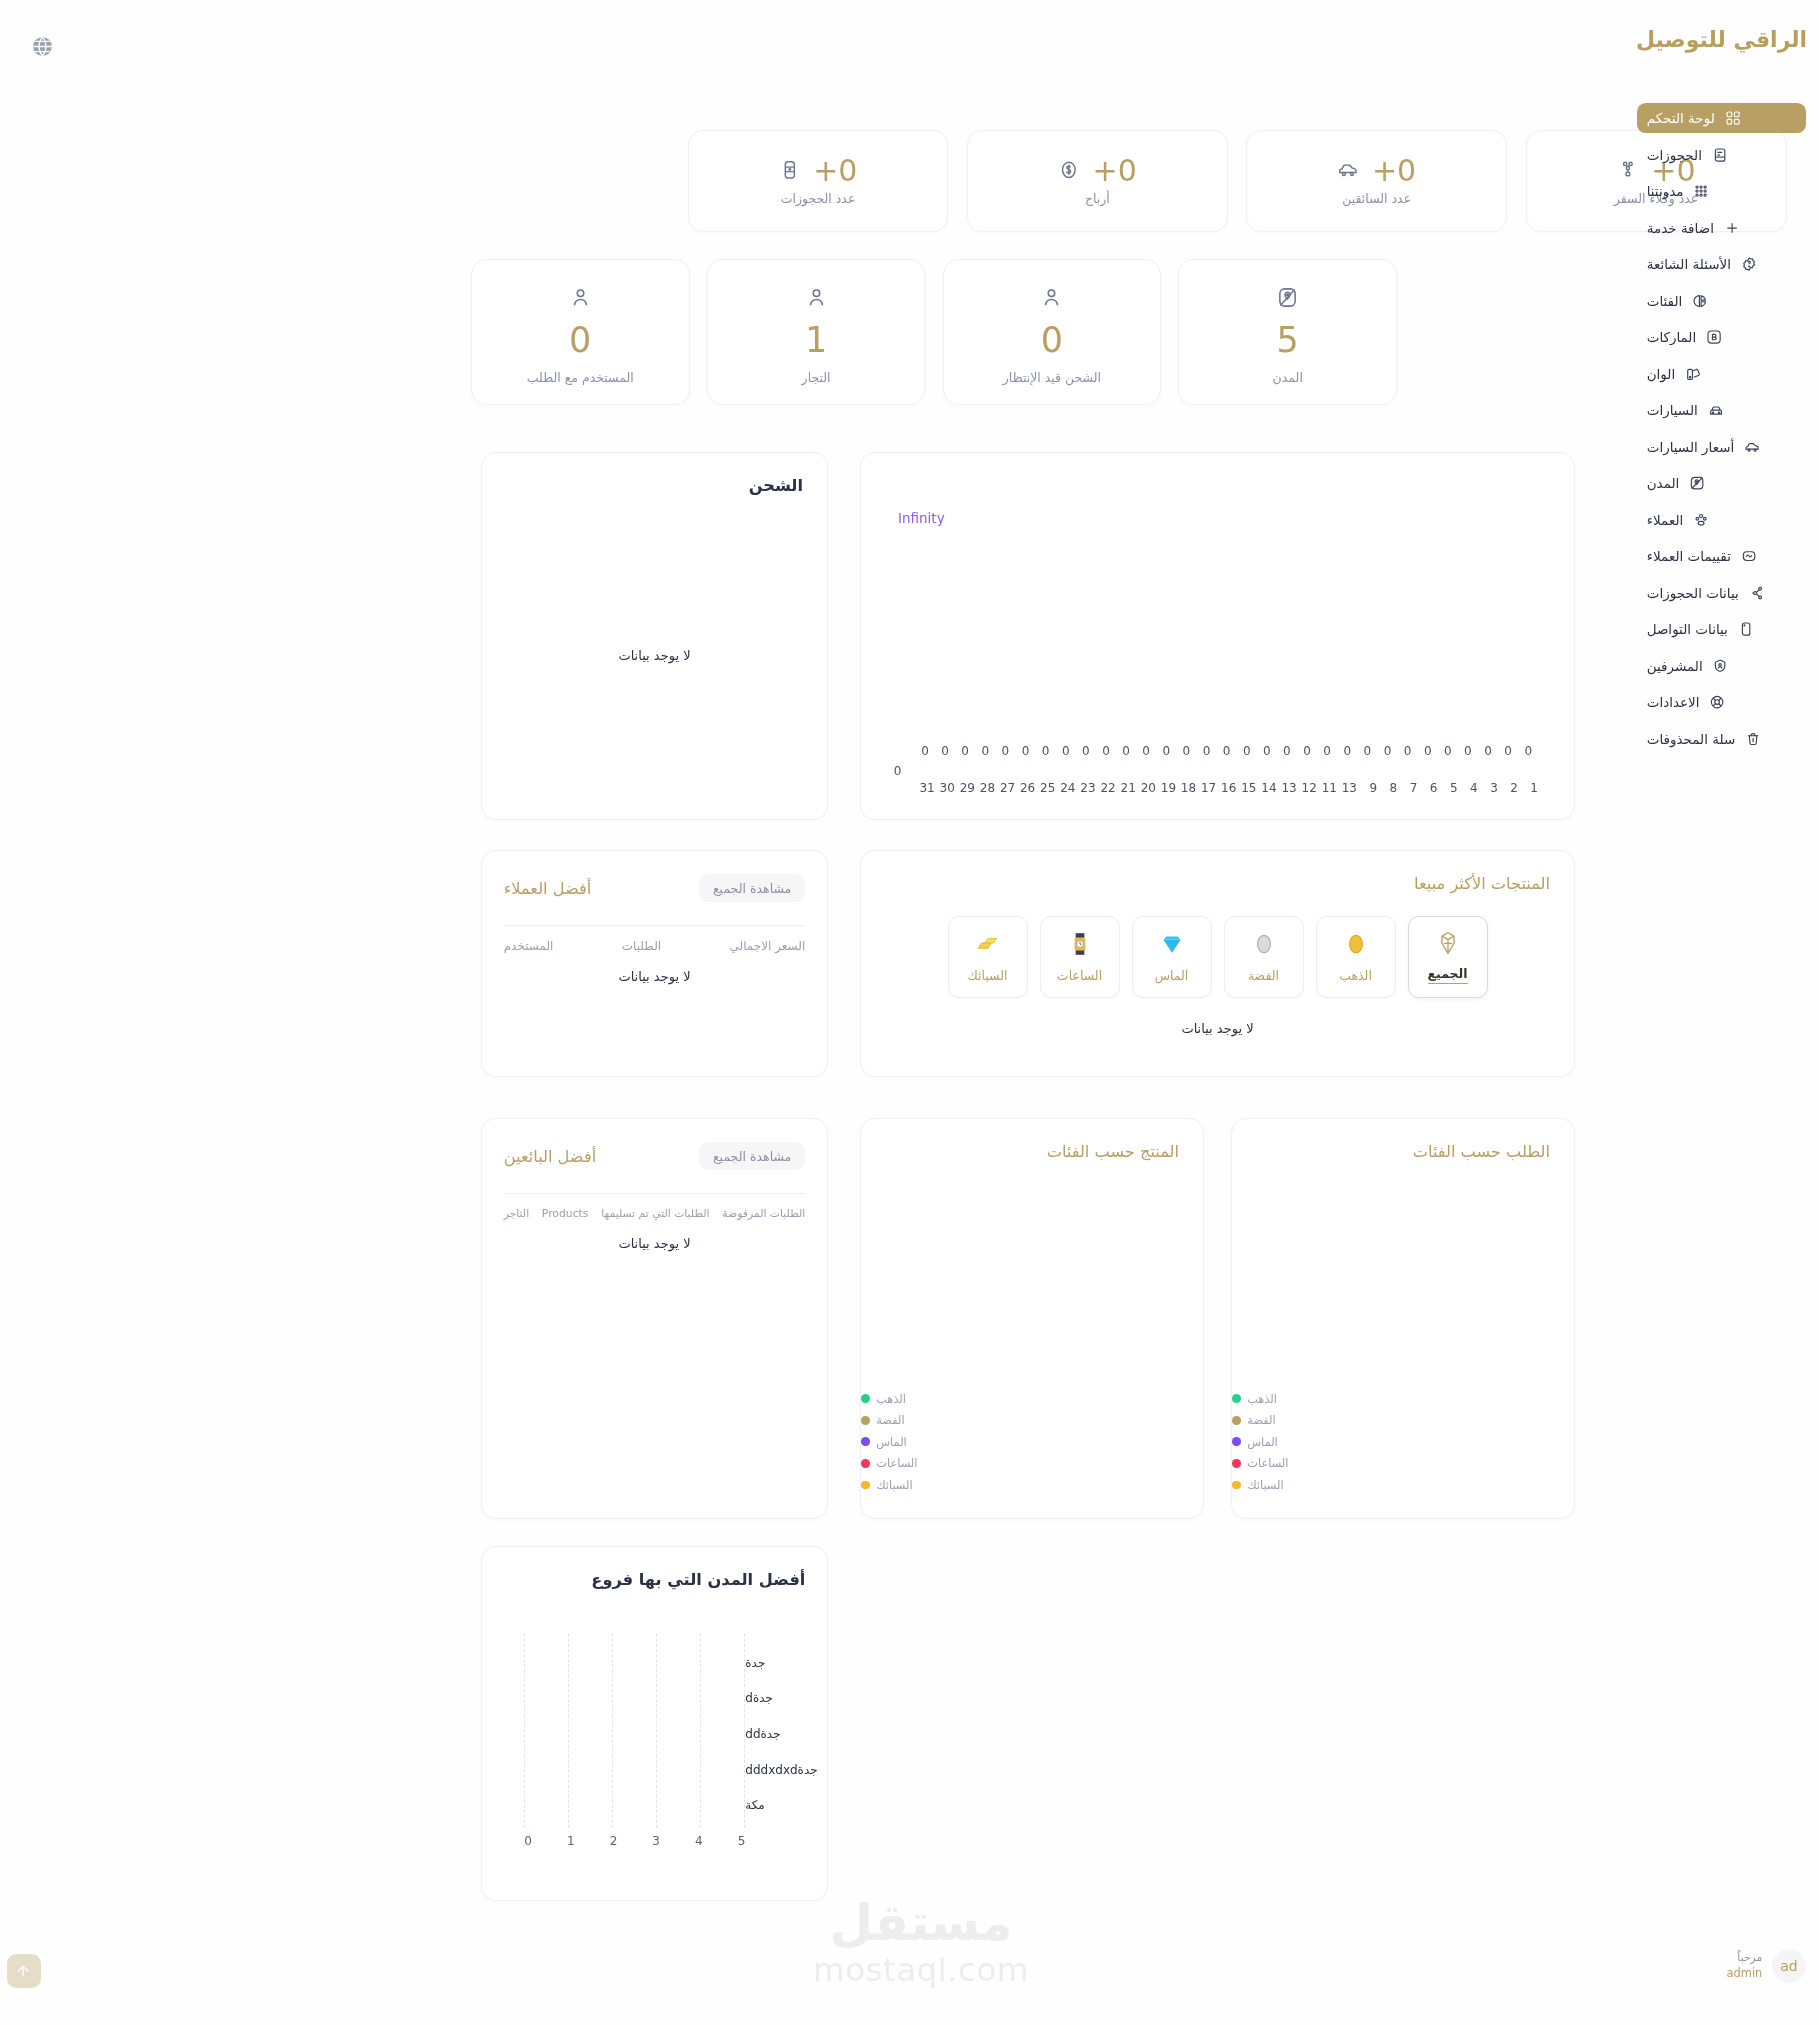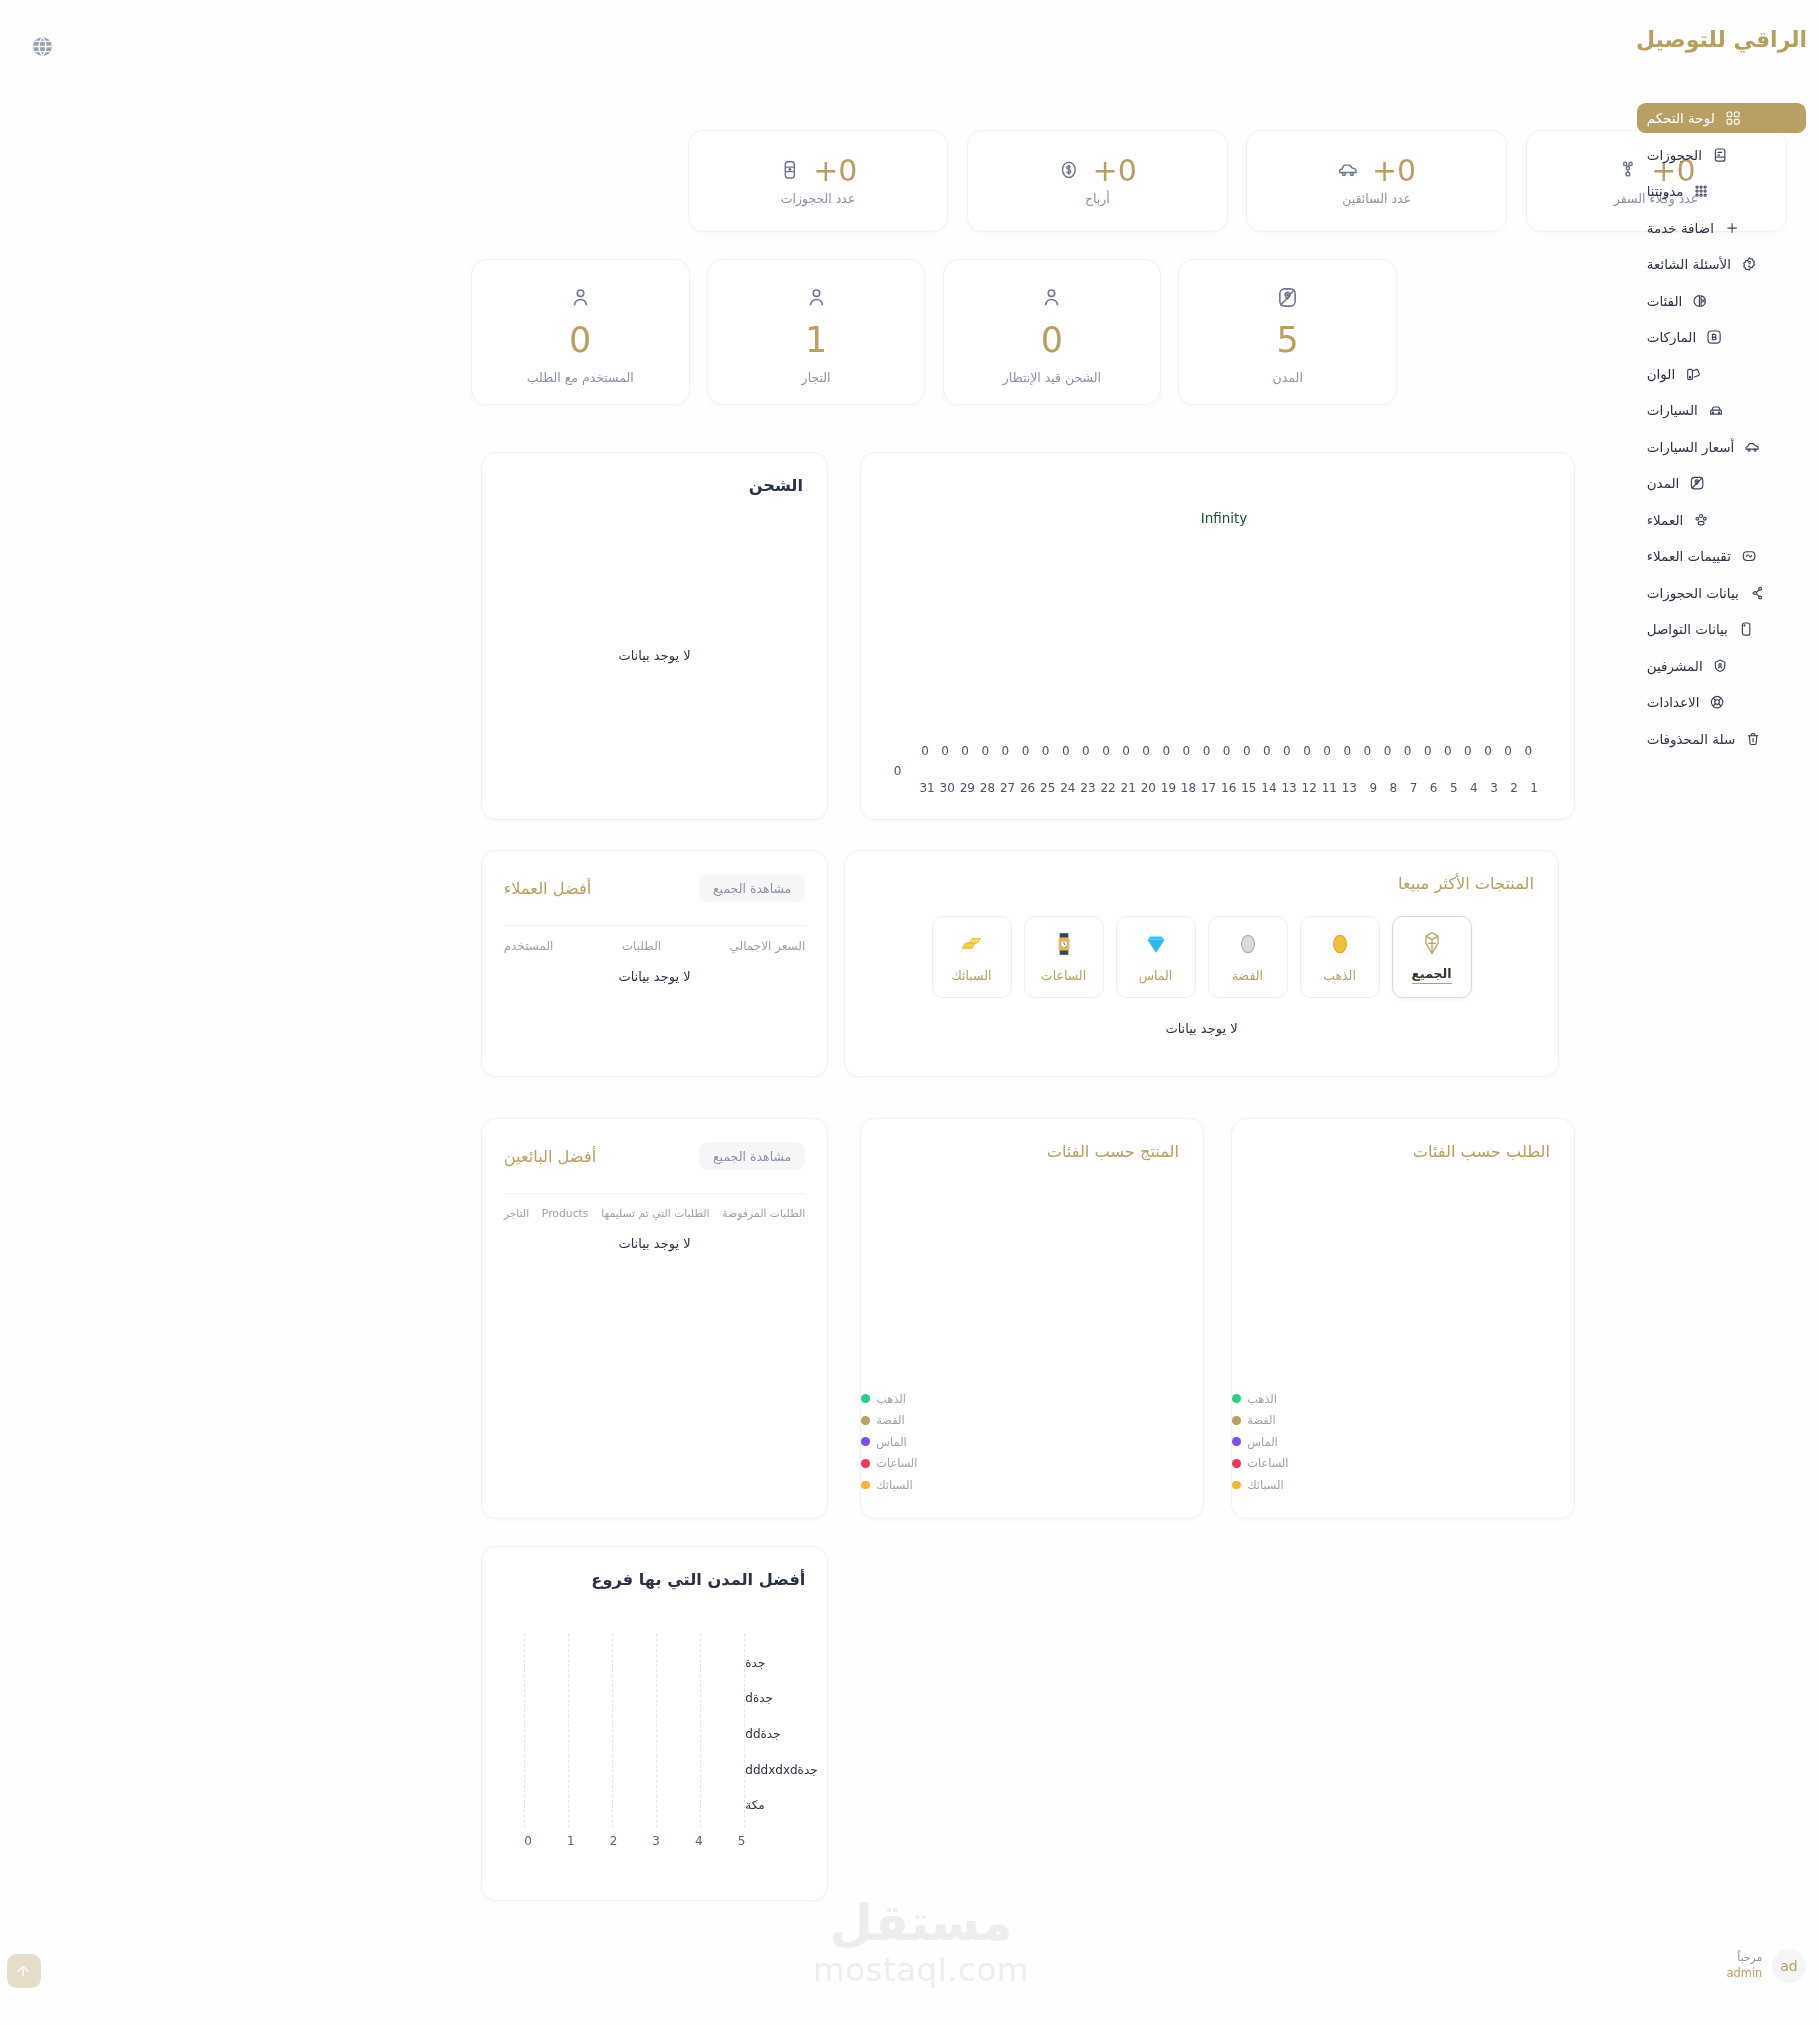--- a/index.html
+++ b/index.html
@@ -244,23 +244,23 @@
   }
   .orders-head {
     display: flex;
     flex-direction: row-reverse;
     align-items: center;
     justify-content: space-between;
   }
   .infinity-lbl {
     margin-top: 35px;
     font-size: 13.5px;
-    color: #14532d;
+    color: #8b5cf6;
     direction: ltr;
-    text-align: center;
+    text-align: left;
     padding-left: 13px;
   }
   .axis-wrap {
     position: absolute;
     left: 24px;
     right: 24px;
     bottom: 24px;
   }
   .zero-left {
     font-size: 12px;
@@ -300,21 +300,21 @@
   }
   .ship-nodata {
     position: absolute;
     left: 0; right: 0;
     top: 195px;
   }
 
   
   .prod-panel {
     position: absolute;
-    right: 260px;
+    right: 244px;
     top: 850px;
     width: 715px;
     height: 227px;
     padding: 23px 24px;
   }
   .tabs {
     display: flex;
     flex-direction: row;
     justify-content: center;
     gap: 12px;

